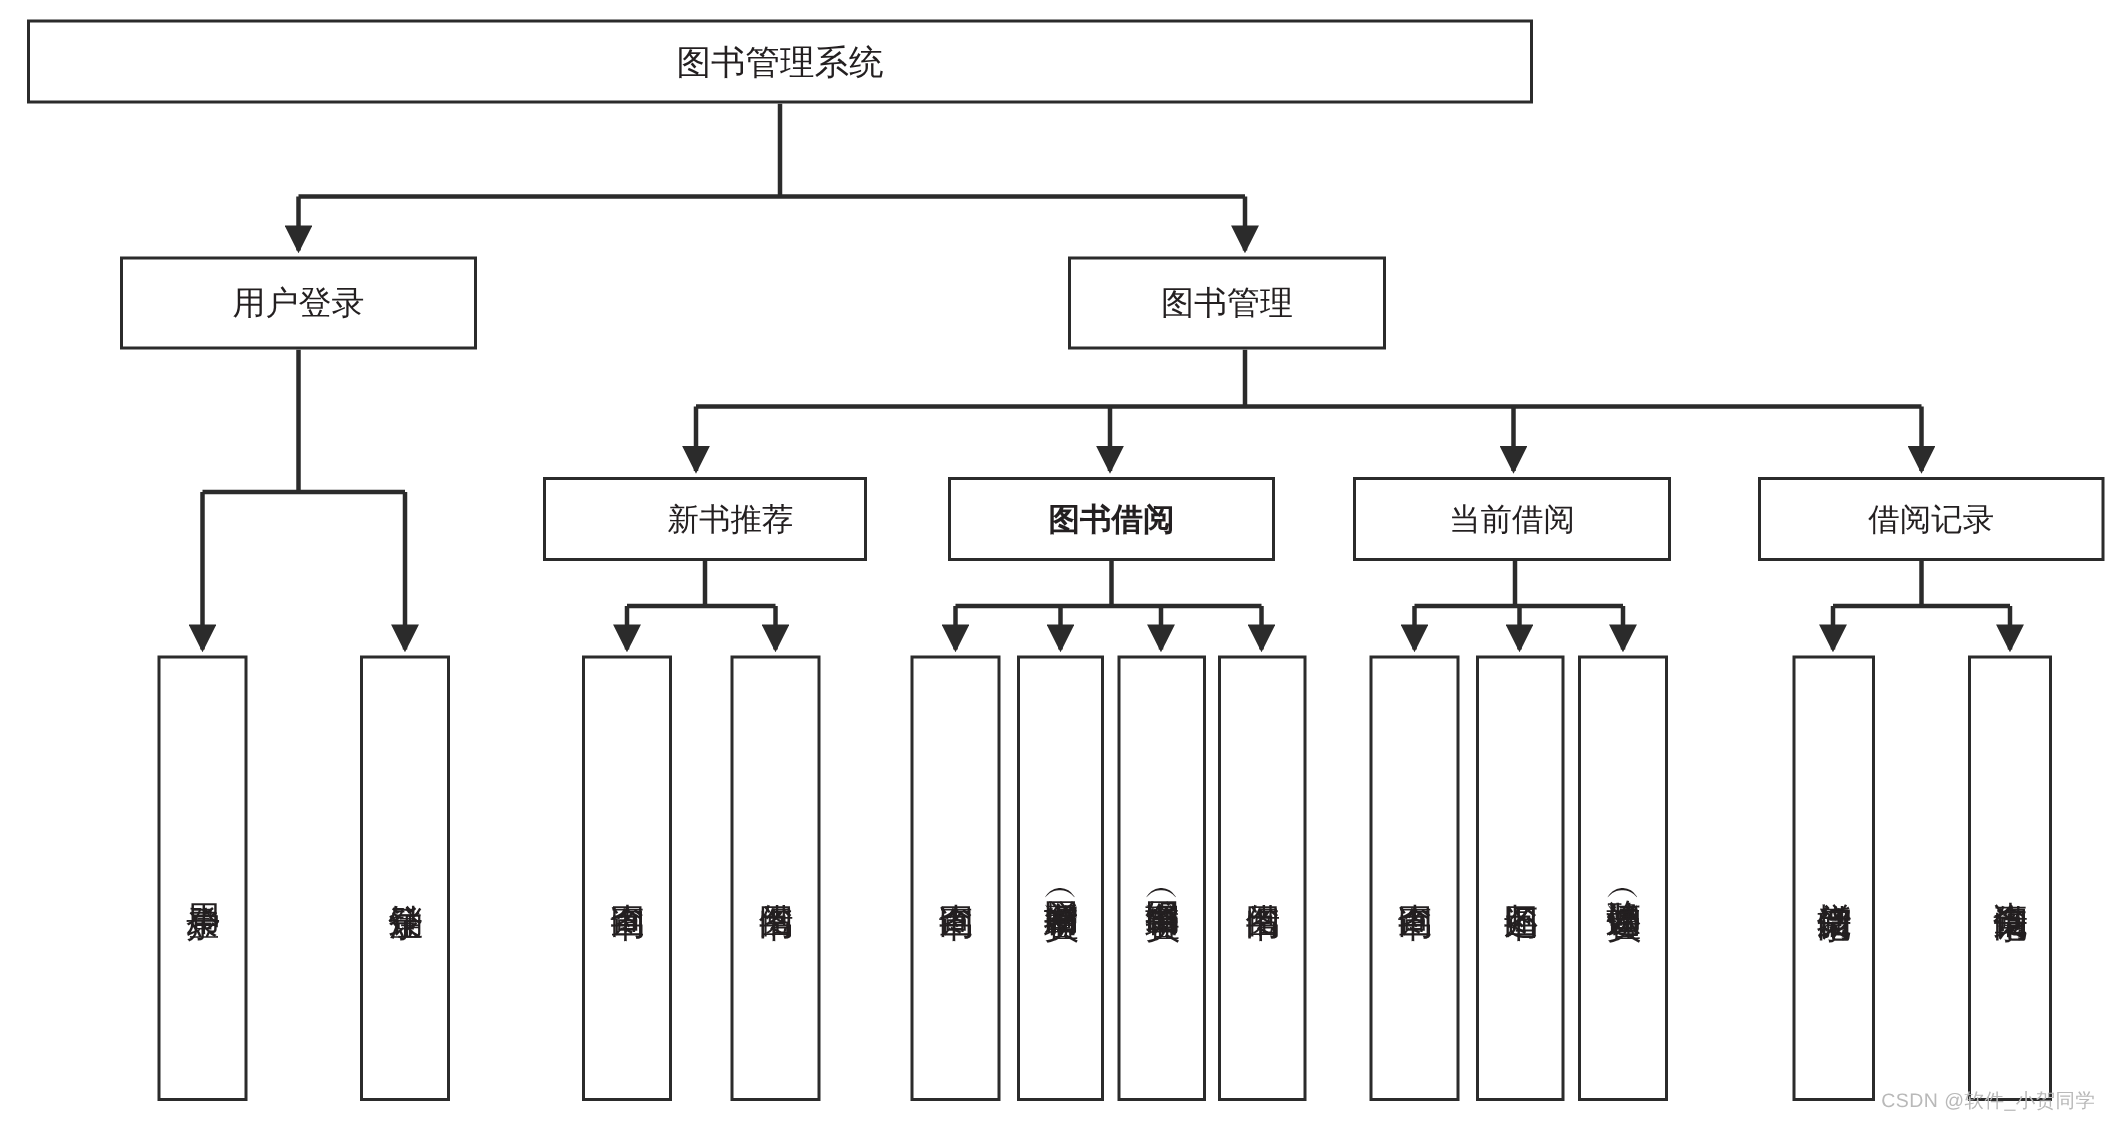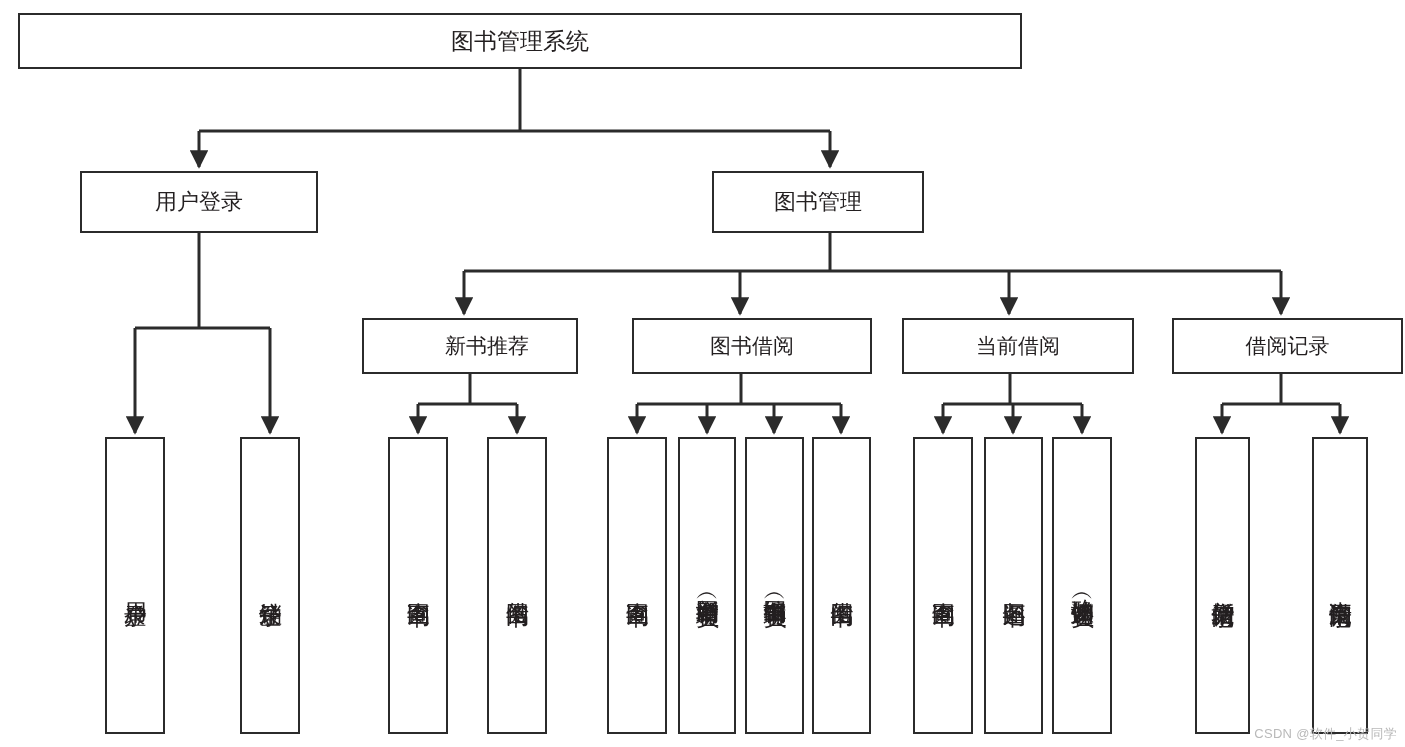--- a/index.html
+++ b/index.html
@@ -140,24 +140,24 @@
   <div class="node level2" style="left: 80px; top: 171px; width: 238px; height: 62px;">
     <span>用户登录</span>
   </div>
   <div class="node level2" style="left: 712px; top: 171px; width: 212px; height: 62px;">
     <span>图书管理</span>
   </div>
 
   <div class="node level3" style="left: 362px; top: 318px; width: 216px; height: 56px; padding-left: 34px;">
     <span>新书推荐</span>
   </div>
-  <div class="node level3" style="left: 632px; top: 318px; width: 240px; height: 56px;">
+  <div class="node level3" style="left: 632px; top: 318px; width: 218px; height: 56px; font-weight: bold;">
     <span>图书借阅</span>
   </div>
-  <div class="node level3" style="left: 902px; top: 318px; width: 232px; height: 56px;">
+  <div class="node level3" style="left: 902px; top: 318px; width: 212px; height: 56px;">
     <span>当前借阅</span>
   </div>
   <div class="node level3" style="left: 1172px; top: 318px; width: 231px; height: 56px;">
     <span>借阅记录</span>
   </div>
 
   <div class="node leaf" style="left: 105px; top: 437px; width: 60px; height: 297px;">
     <span class="leaf-label">用户登录</span>
   </div>
   <div class="node leaf" style="left: 240px; top: 437px; width: 60px; height: 297px;">

